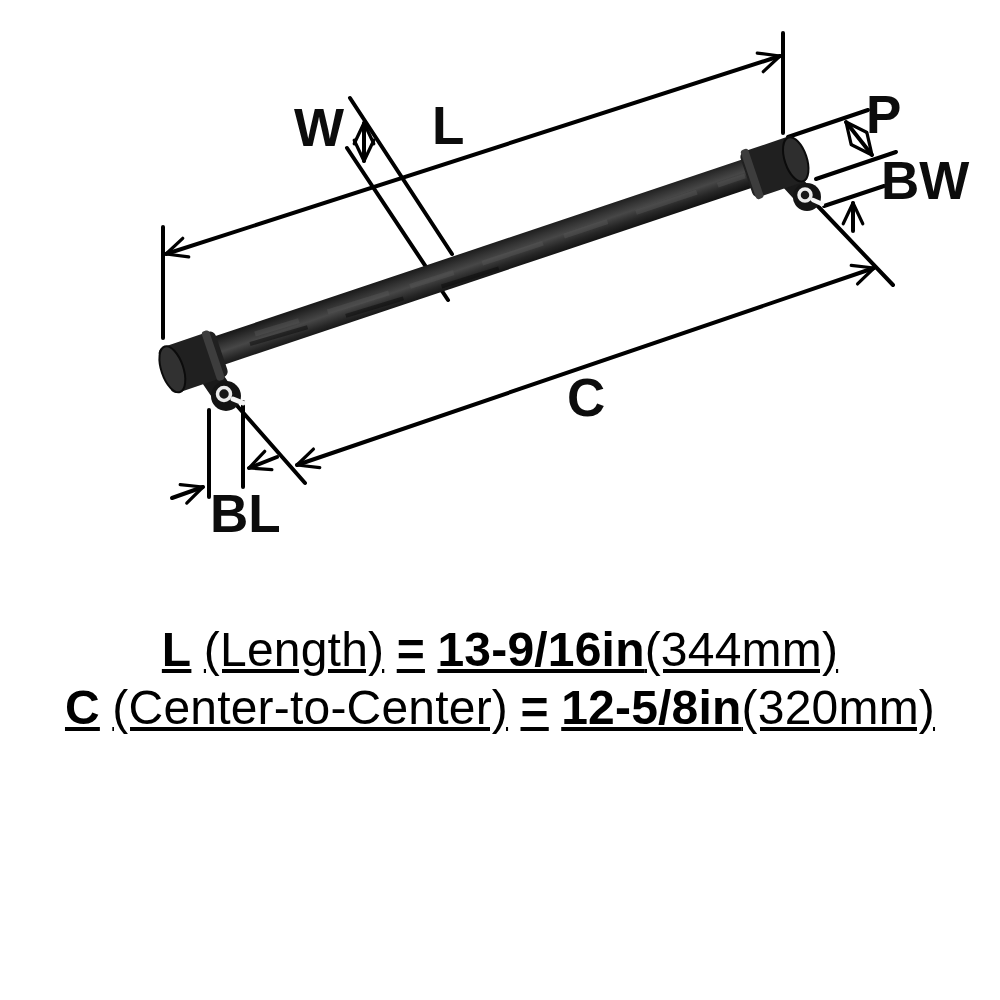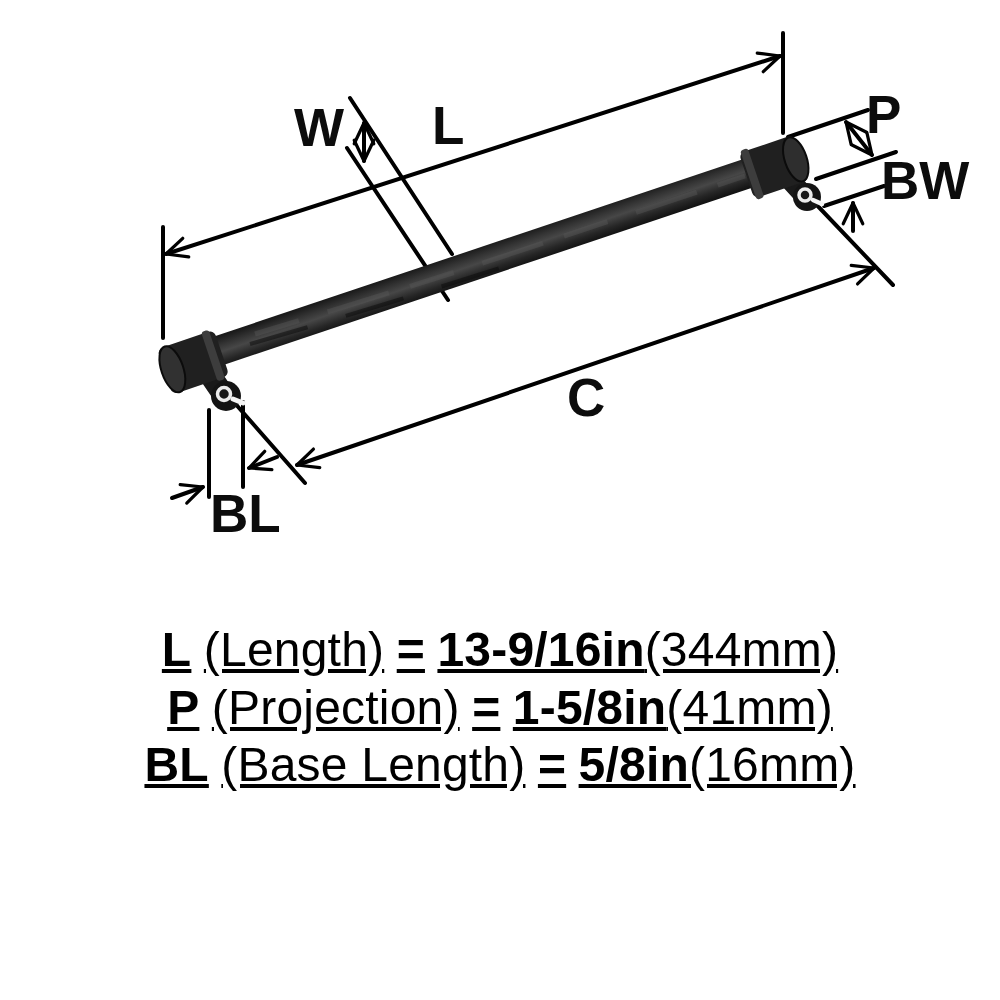--- a/index.html
+++ b/index.html
@@ -105,15 +105,14 @@
     <text x="866" y="133">P</text>
     <text x="881" y="199">BW</text>
     <text x="567" y="416">C</text>
     <text x="210" y="532">BL</text>
   </g>
 </svg>
 </div>
 
 <div class="specs">
   <div class="spec-line"><span class="code">L</span><span class="name">(Length)</span><span class="eq">=</span><span class="val">13-9/16in</span><span class="metric">(344mm)</span></div>
-  <div class="spec-line"><span class="code">P</span><span class="name">(Projection)</span><span class="eq">=</span><span class="val">1-5/8in</span><span class="metric">(41mm)</span></div>
-  <div class="spec-line"><span class="code">BL</span><span class="name">(Base Length)</span><span class="eq">=</span><span class="val">5/8in</span><span class="metric">(16mm)</span></div>
+  <div class="spec-line"><span class="code">C</span><span class="name">(Center-to-Center)</span><span class="eq">=</span><span class="val">12-5/8in</span><span class="metric">(320mm)</span></div>
 </div>
 
 </body></html>

